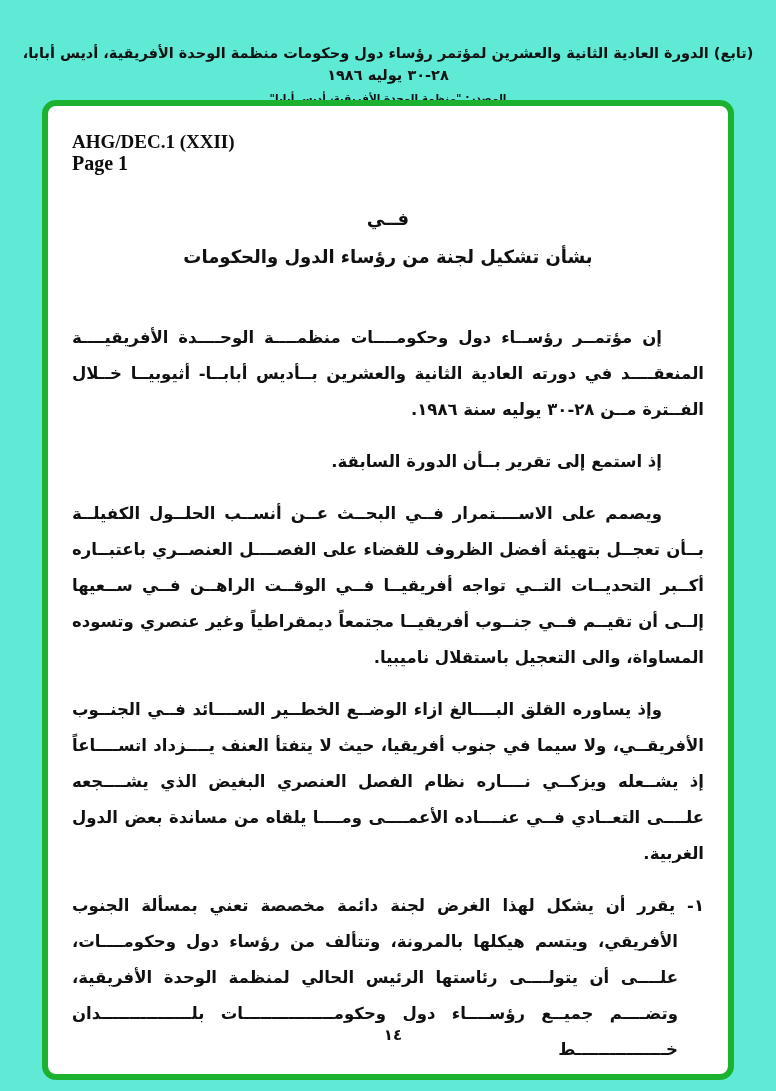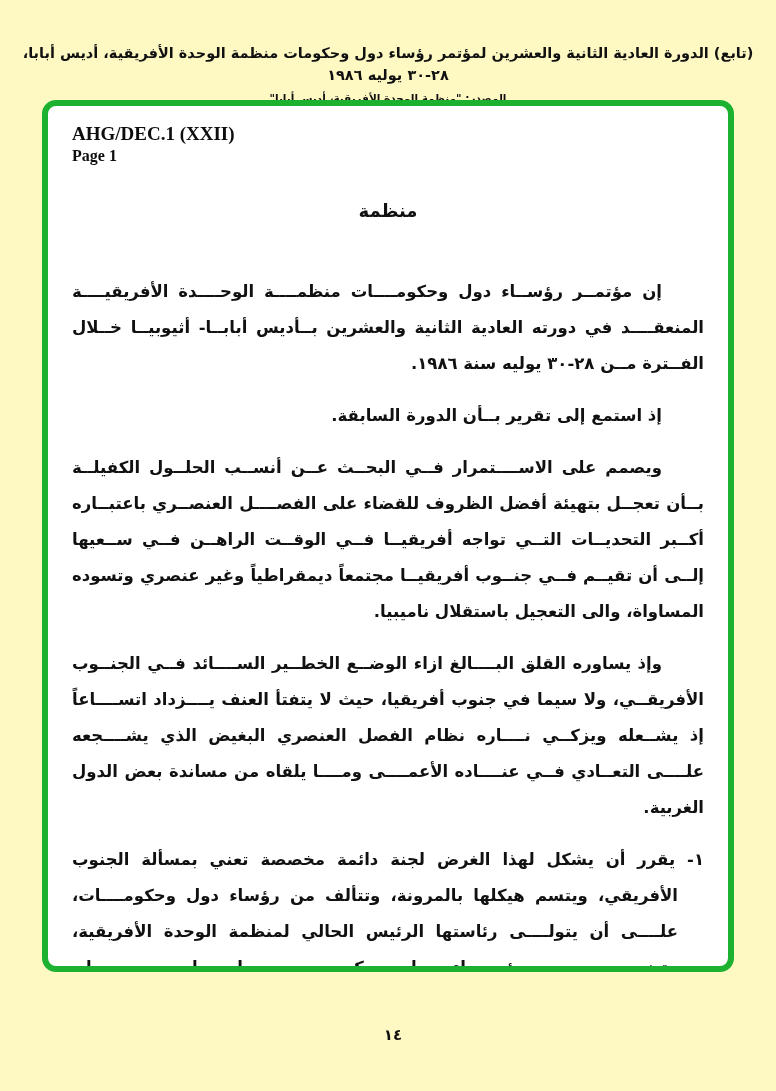--- a/index.html
+++ b/index.html
@@ -9,21 +9,21 @@
     width: 776px;
     height: 1091px;
     font-family: "DejaVu Sans", sans-serif;
     color: #111111;
     position: relative;
   }
   .page {
     position: relative;
     width: 776px;
     height: 1091px;
-    background: #fef9c3;
+    background: #5eead4;
     overflow: hidden;
   }
   
   .top-header {
     direction: rtl;
     text-align: center;
     font-weight: bold;
     padding-top: 42px;
   }
   .hdr-line1 {
@@ -35,41 +35,41 @@
     font-size: 10.5px;
     margin-top: 5px;
     line-height: 15px;
   }
   
   .doc-box {
     position: absolute;
     left: 42px;
     top: 100px;
     width: 692px;
-    height: 872px;
+    height: 980px;
     box-sizing: border-box;
     border: 6px solid #1cb12e;
     border-radius: 14px;
     background: #ffffff;
-    padding: 16px 24px 0 24px;
+    padding: 24px 24px 0 24px;
     overflow: hidden;
   }
   .doc-ref {
     direction: ltr;
     text-align: left;
     font-family: "Liberation Serif", serif;
     font-weight: bold;
     color: #0d0d0d;
   }
   .doc-ref-code {
     font-size: 19px;
     line-height: 23px;
   }
   .doc-ref-page {
-    font-size: 16px;
+    font-size: 20px;
     line-height: 21px;
   }
   .doc-title {
     direction: rtl;
     text-align: center;
     font-weight: bold;
     font-size: 18px;
     line-height: 38px;
     margin-top: 26px;
   }
@@ -116,21 +116,22 @@
   </div>
 
   <div class="doc-box">
 
     <div class="doc-ref">
       <div class="doc-ref-code">AHG/DEC.1 (XXII)</div>
       <div class="doc-ref-page">Page 1</div>
     </div>
 
     <div class="doc-title">
-      <div>منظمة</div>
+      <div>فــي</div>
+      <div>بشأن تشكيل لجنة من رؤساء الدول والحكومات</div>
     </div>
 
     <div class="doc-body">
       <p class="para firstline-indent">إن مؤتمــر رؤســاء دول وحكومــــات منظمــــة الوحــــدة الأفريقيــــة المنعقــــد في دورته العادية الثانية والعشرين بــأديس أبابــا- أثيوبيــا خــلال الفــترة مــن ٢٨-٣٠ يوليه سنة ١٩٨٦.</p>
       <p class="para firstline-indent">إذ استمع إلى تقرير بــأن الدورة السابقة.</p>
       <p class="para firstline-indent">ويصمم على الاســــتمرار فــي البحــث عــن أنســب الحلــول الكفيلــة بــأن تعجــل بتهيئة أفضل الظروف للقضاء على الفصــــل العنصــري باعتبــاره أكــبر التحديــات التــي تواجه أفريقيــا فــي الوقــت الراهــن فــي ســعيها إلــى أن تقيــم فــي جنــوب أفريقيــا مجتمعاً ديمقراطياً وغير عنصري وتسوده المساواة، والى التعجيل باستقلال ناميبيا.</p>
       <p class="para firstline-indent">وإذ يساوره القلق البــــالغ ازاء الوضــع الخطــير الســــائد فــي الجنــوب الأفريقــي، ولا سيما في جنوب أفريقيا، حيث لا يتفتأ العنف يــــزداد اتســــاعاً إذ يشــعله ويزكــي نــــاره نظام الفصل العنصري البغيض الذي يشــــجعه علــــى التعــادي فــي عنــــاده الأعمــــى ومــــا يلقاه من مساندة بعض الدول الغربية.</p>
       <p class="para decision-item">
         <span>١-</span>
         <span>يقرر أن يشكل لهذا الغرض لجنة دائمة مخصصة تعني بمسألة الجنوب الأفريقي، ويتسم هيكلها بالمرونة، وتتألف من رؤساء دول وحكومــــات، علــــى أن يتولــــى رئاستها الرئيس الحالي لمنظمة الوحدة الأفريقية، وتضــــم جميــع رؤســــاء دول وحكومــــــــــــــــات بلــــــــــــــــدان خــــــــــــــــط</span>

